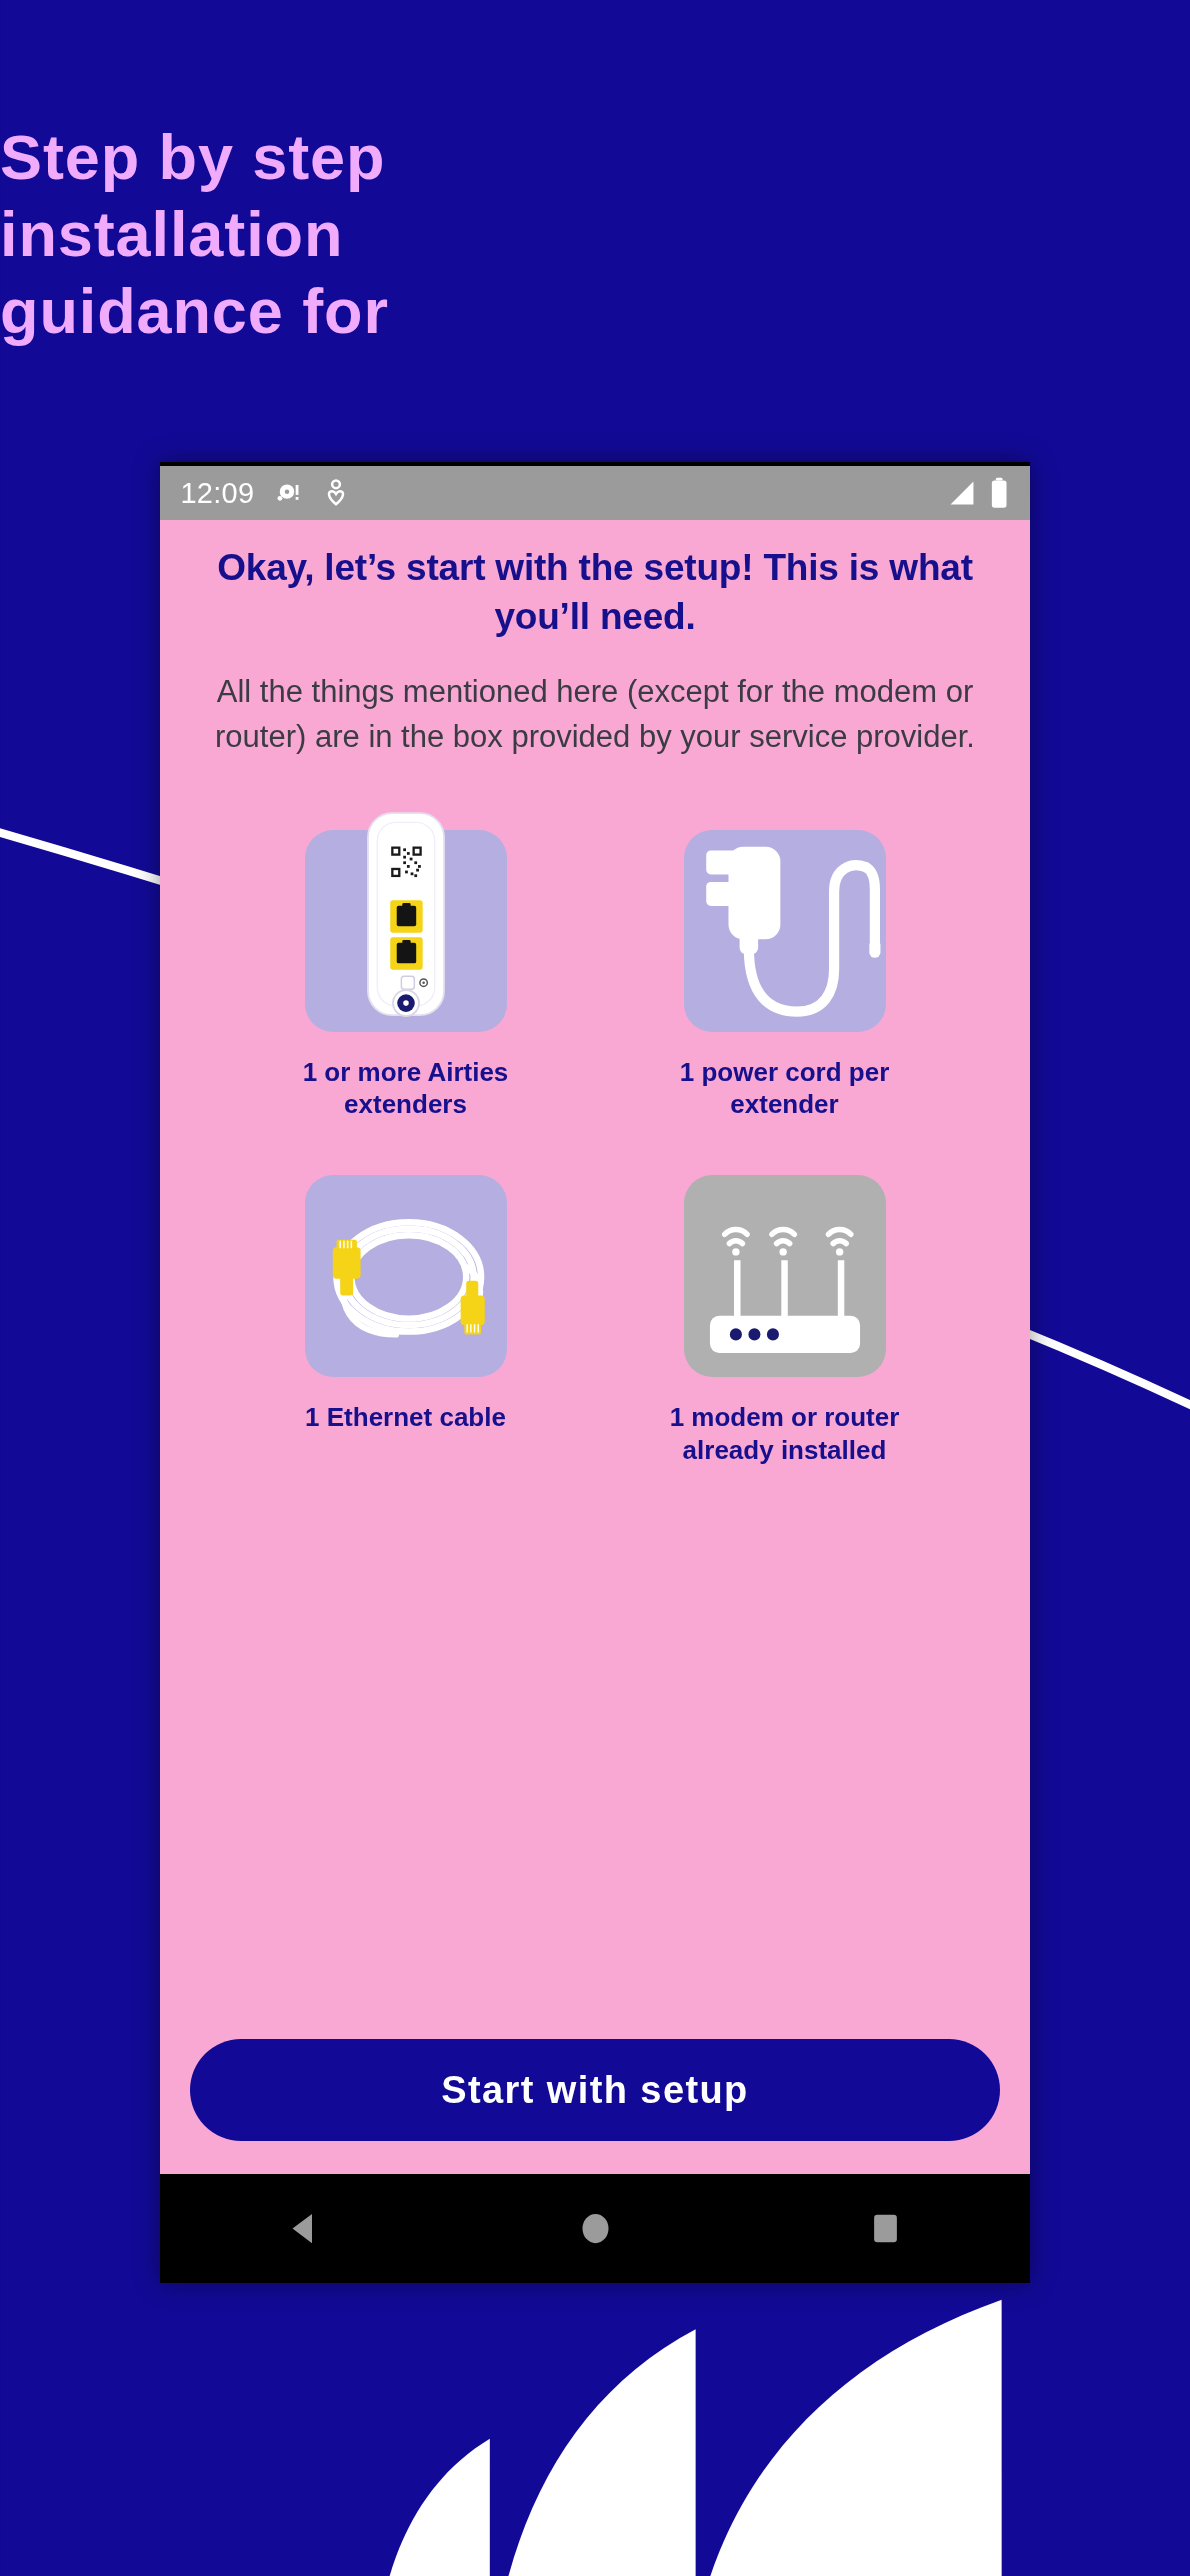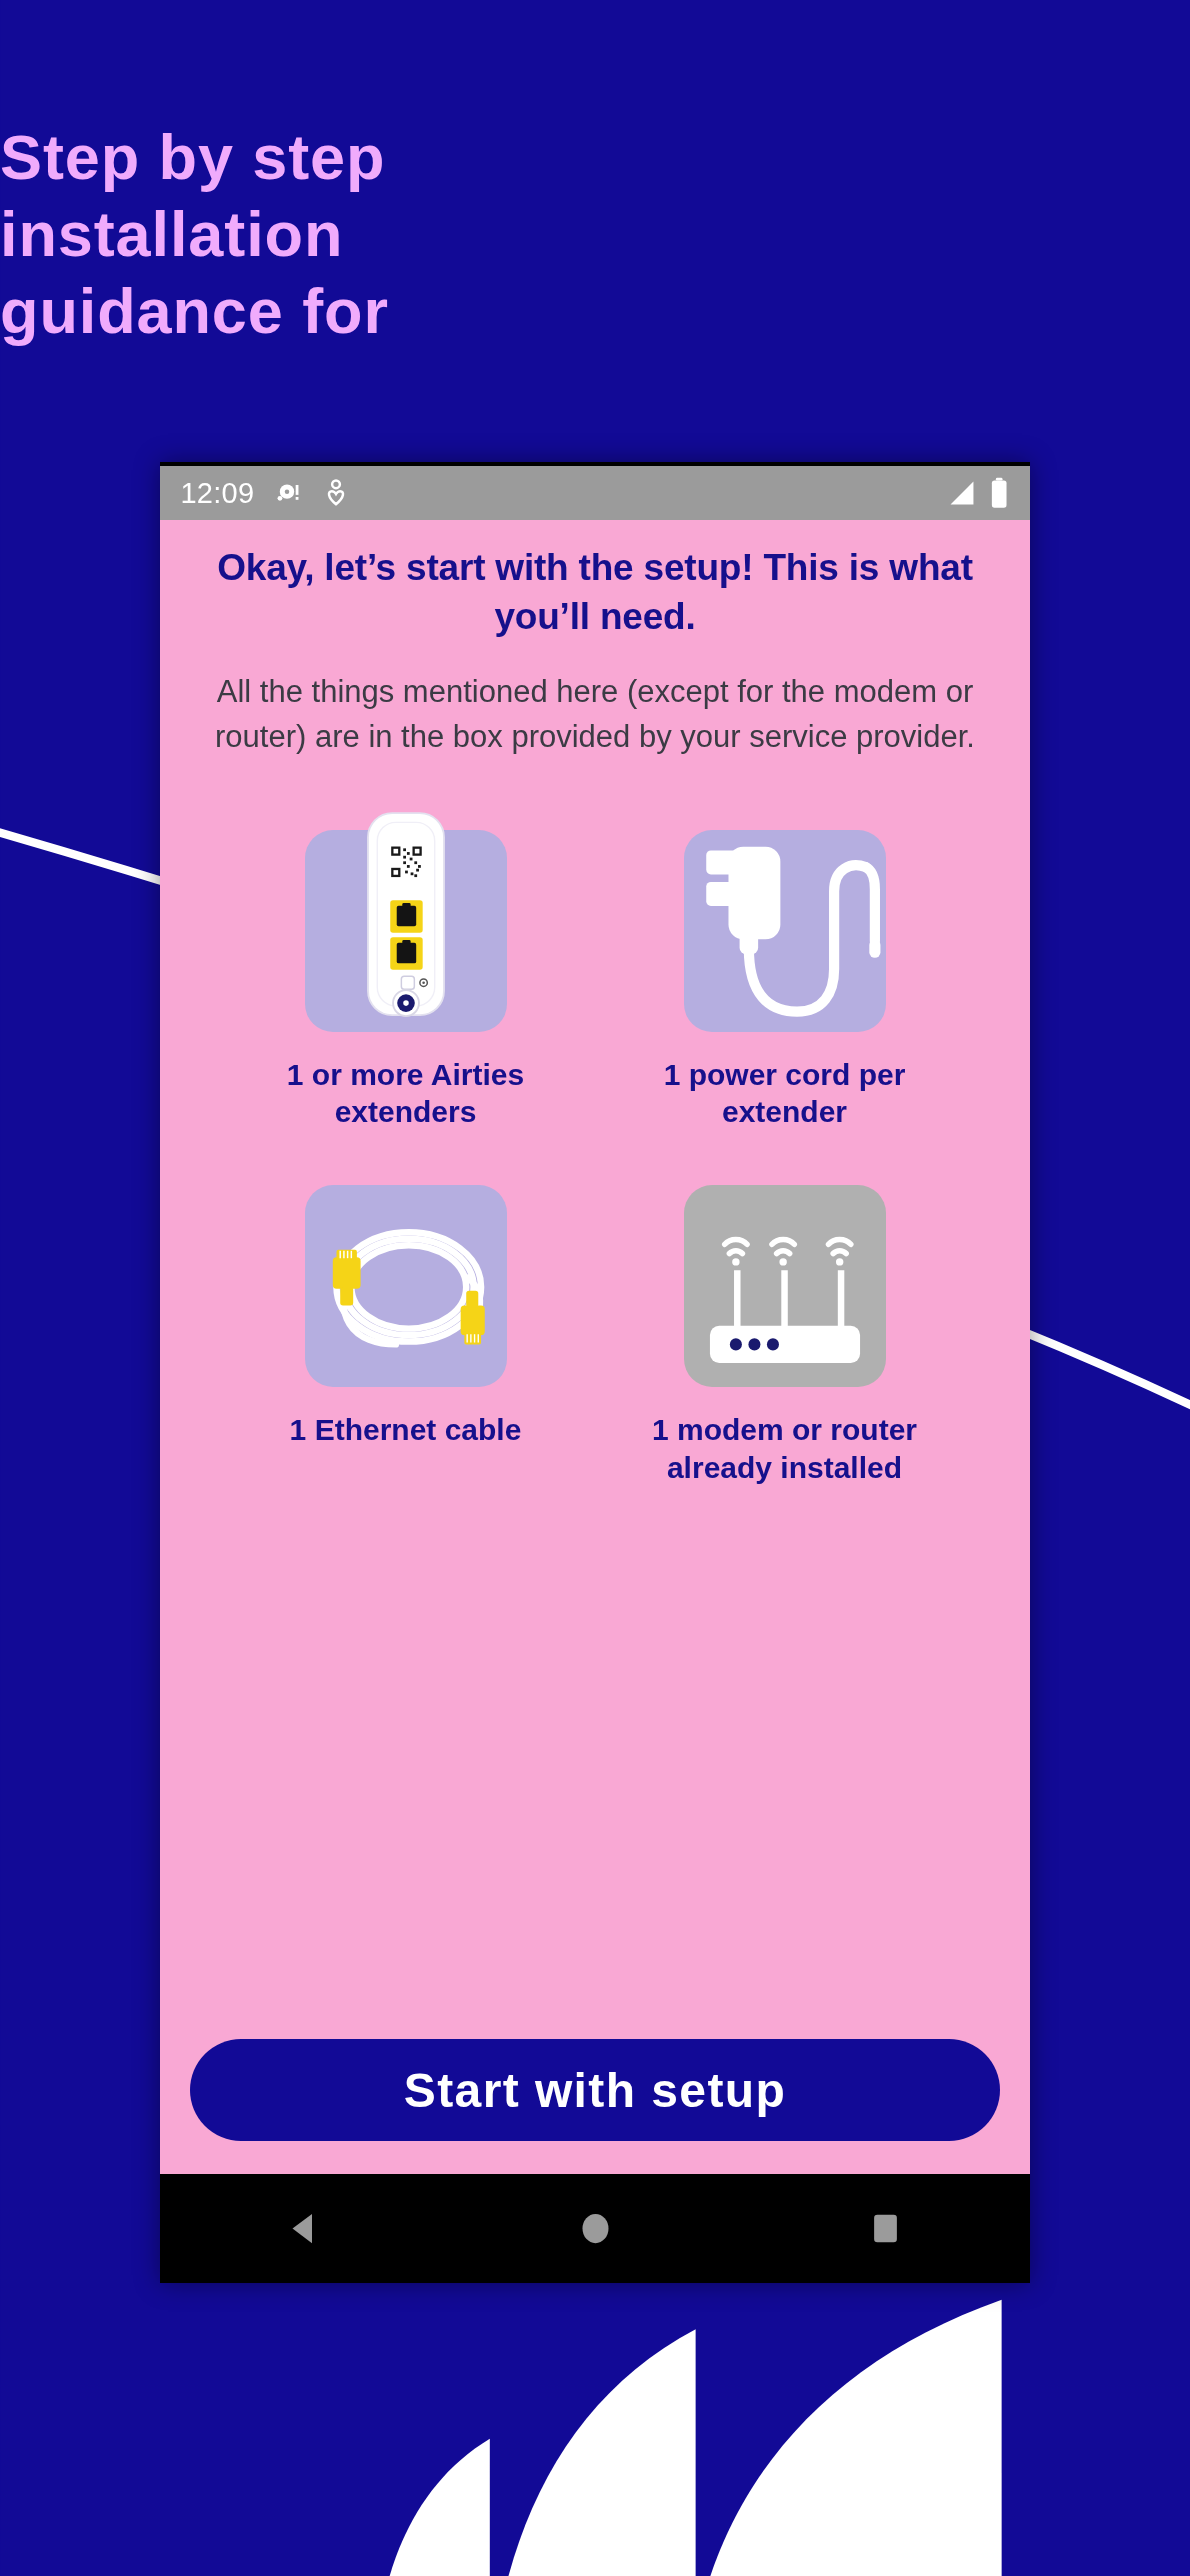--- a/index.html
+++ b/index.html
@@ -72,31 +72,31 @@
     row-gap:54px; padding:70px 56px 0 56px; justify-items:center;
   }
   .item-cell{ display:flex; flex-direction:column; align-items:center; width:100%; }
   .item-tile{
     width:202px; height:202px; border-radius:28px;
     position:relative; display:flex; align-items:center; justify-content:center;
   }
   .tile-lilac{ background:#b5aee0; }
   .tile-gray{ background:#b0b0b0; }
   .item-caption{
-    margin-top:24px; color:#16108c; font-size:30px; line-height:1.26;
+    margin-top:24px; color:#16108c; font-size:26px; line-height:1.26;
     text-align:center; font-weight:600; max-width:278px;
   }
 
   
   #cta-wrap{ position:absolute; left:0; bottom:37px; width:870px; padding:0 30px; }
   #start-setup-button{
     width:100%; height:102px; border-radius:52px;
     background:#120a96; color:#fff; border:none;
     font-family:"Liberation Sans", sans-serif;
-    font-size:48px; font-weight:bold; letter-spacing:1.4px;
+    font-size:38px; font-weight:bold; letter-spacing:1.4px;
     cursor:pointer;
   }
 
   
   #android-navbar{
     position:absolute; left:0; top:1712px; width:870px; height:109px;
     background:#000; display:flex; align-items:center; justify-content:space-around;
   }
   #android-navbar .nav-btn{ width:83px; height:65px; display:flex; align-items:center; justify-content:center; cursor:pointer; }
 </style>

